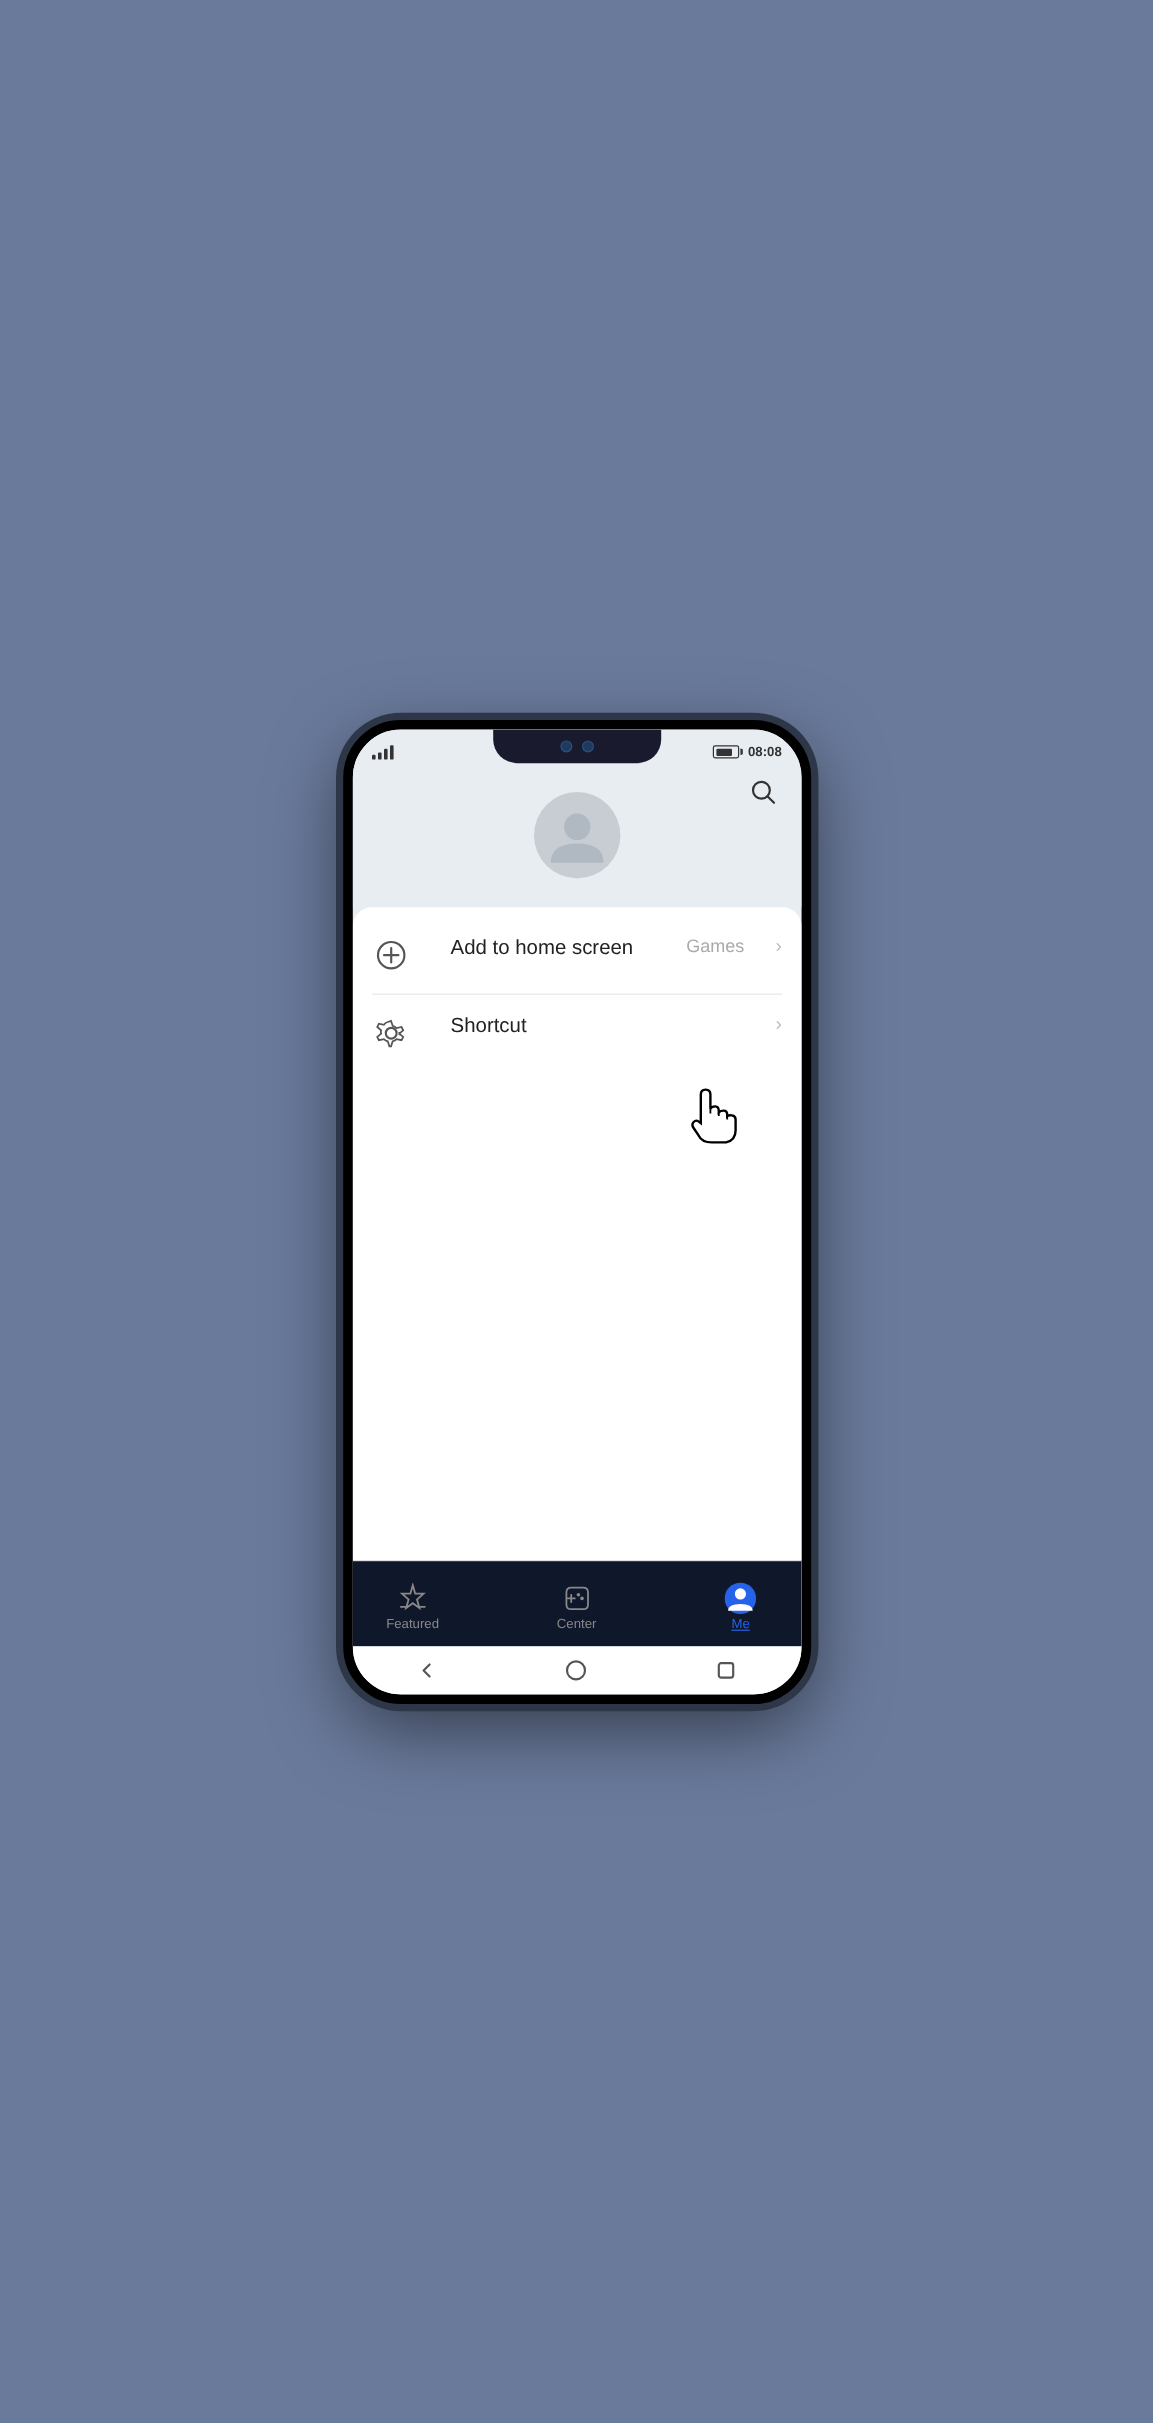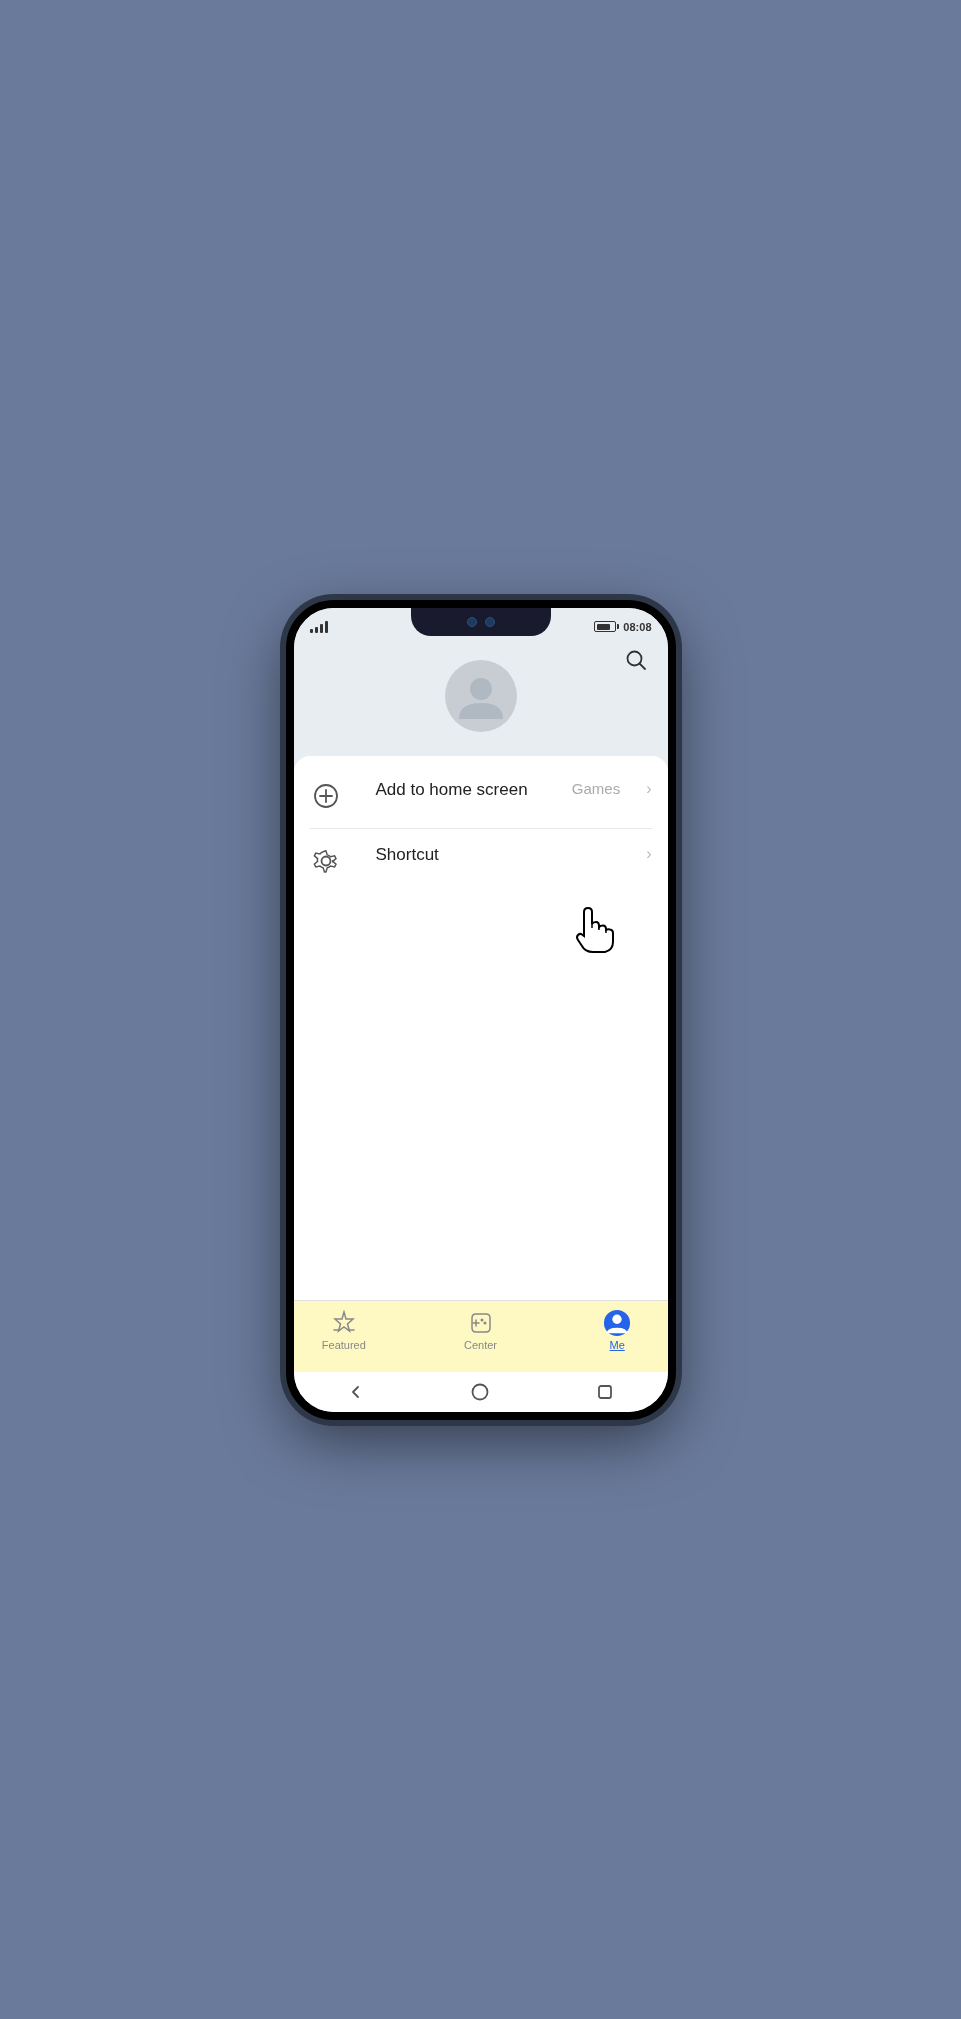--- a/index.html
+++ b/index.html
@@ -231,24 +231,24 @@
       width: 300px;
       text-align: center;
       font-size: 14px;
       color: #333;
       line-height: 1.4;
       z-index: 60;
     }
 
     
     .bottom-nav {
-      background: #fef9c3;
+      background: #0f172a;
       height: 72px;
       display: flex;
-      align-items: flex-start;
+      align-items: flex-end;
       justify-content: space-around;
       border-top: 1px solid #e0e0e0;
       padding-bottom: 4px;
       gap: 36px;
     }
 
     .nav-item {
       display: flex;
       flex-direction: column;
       align-items: center;

